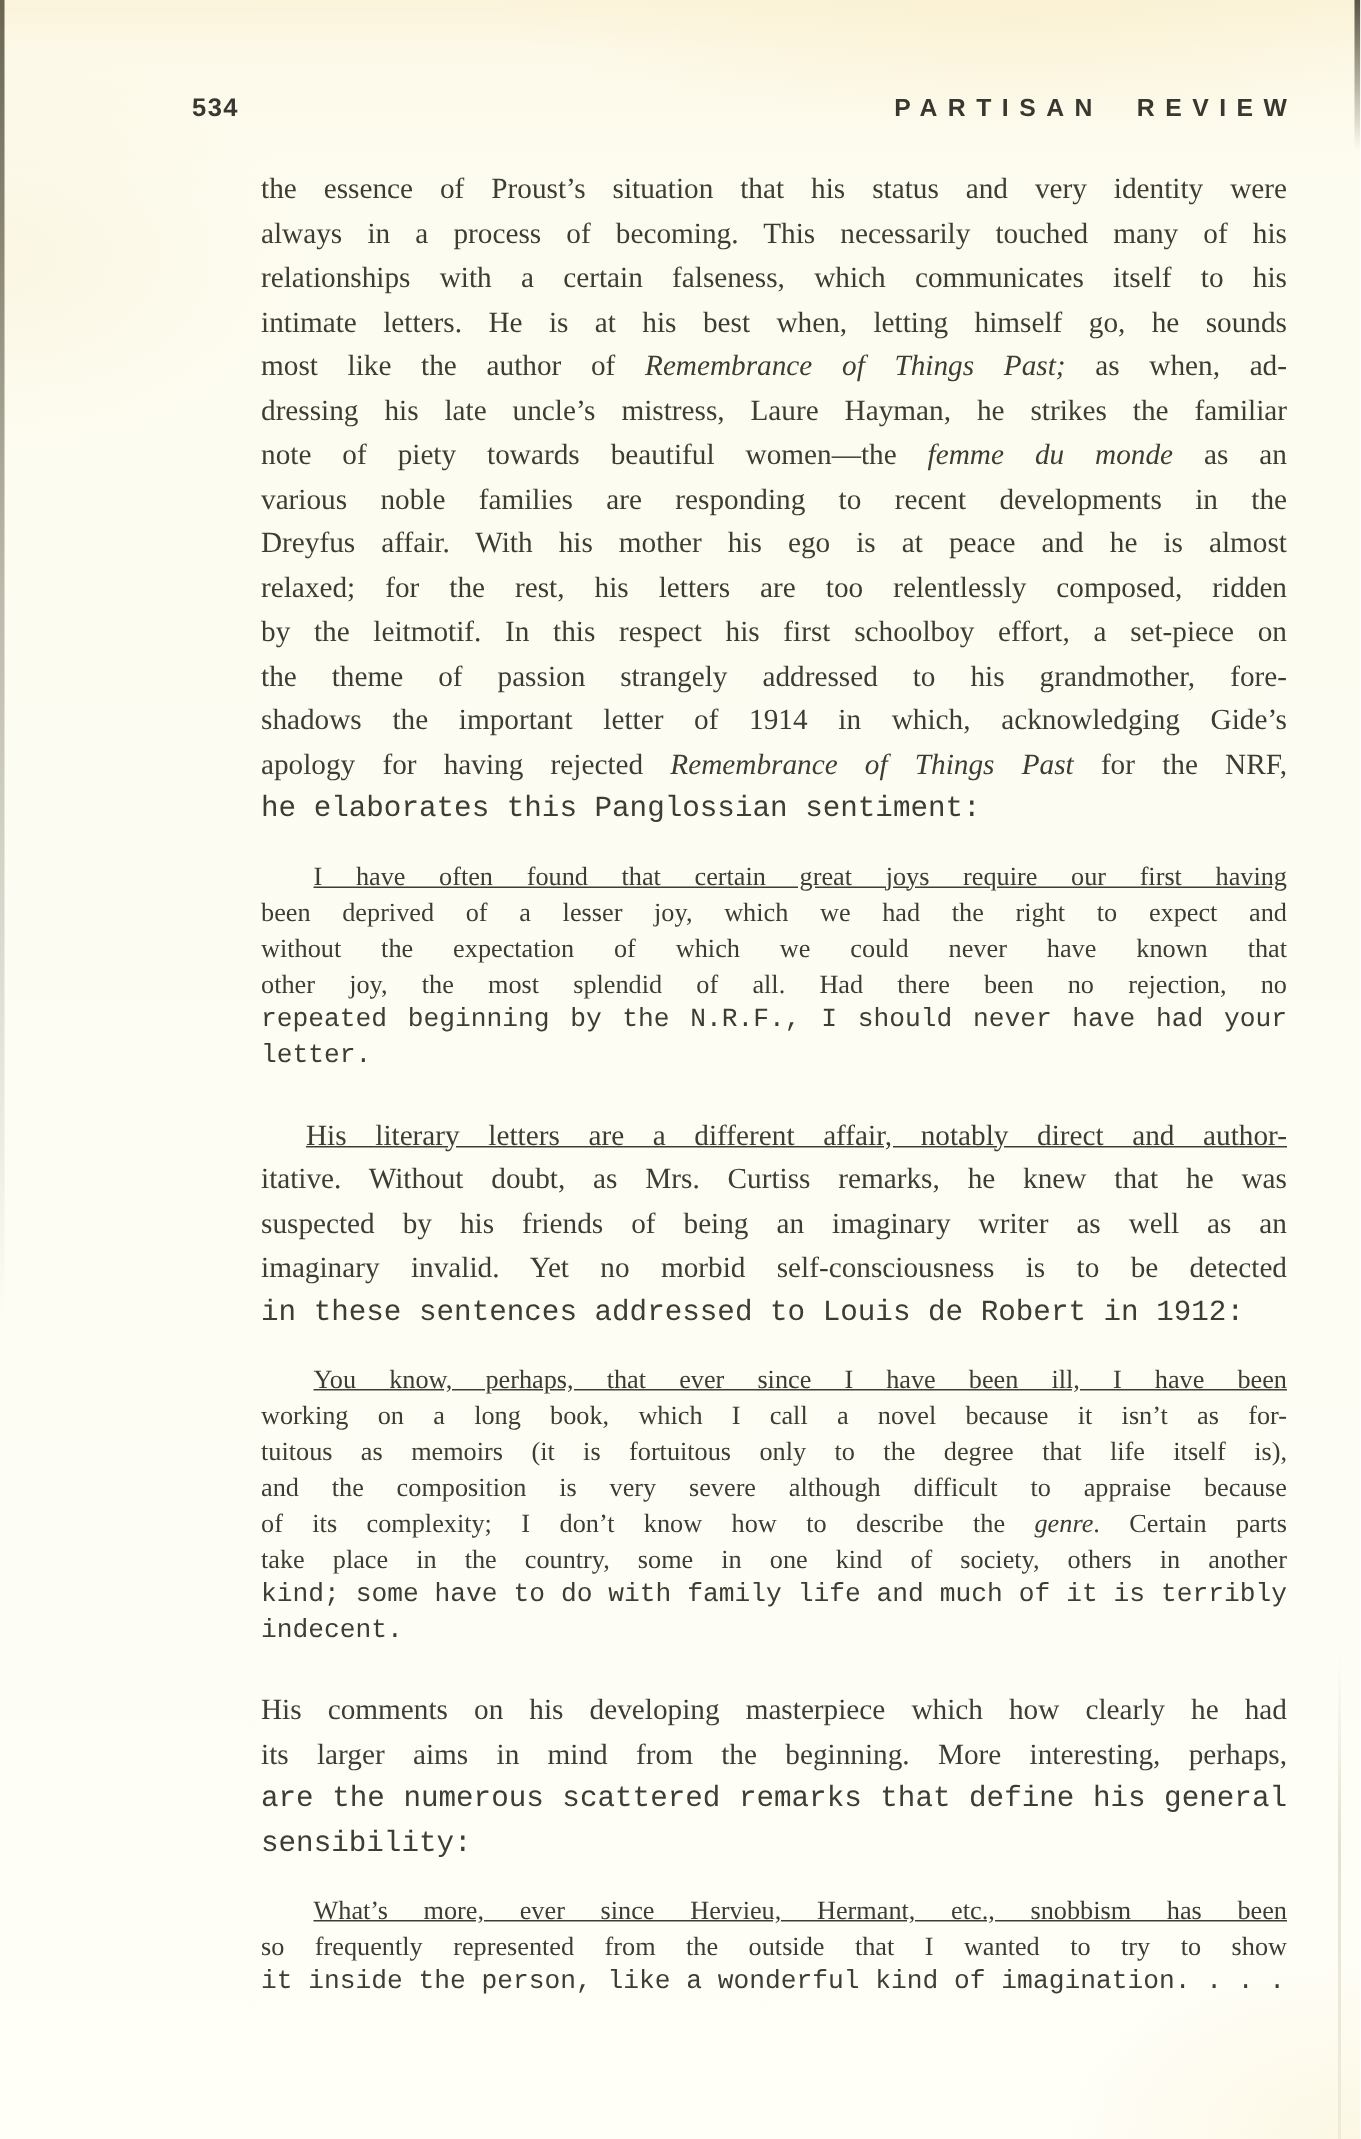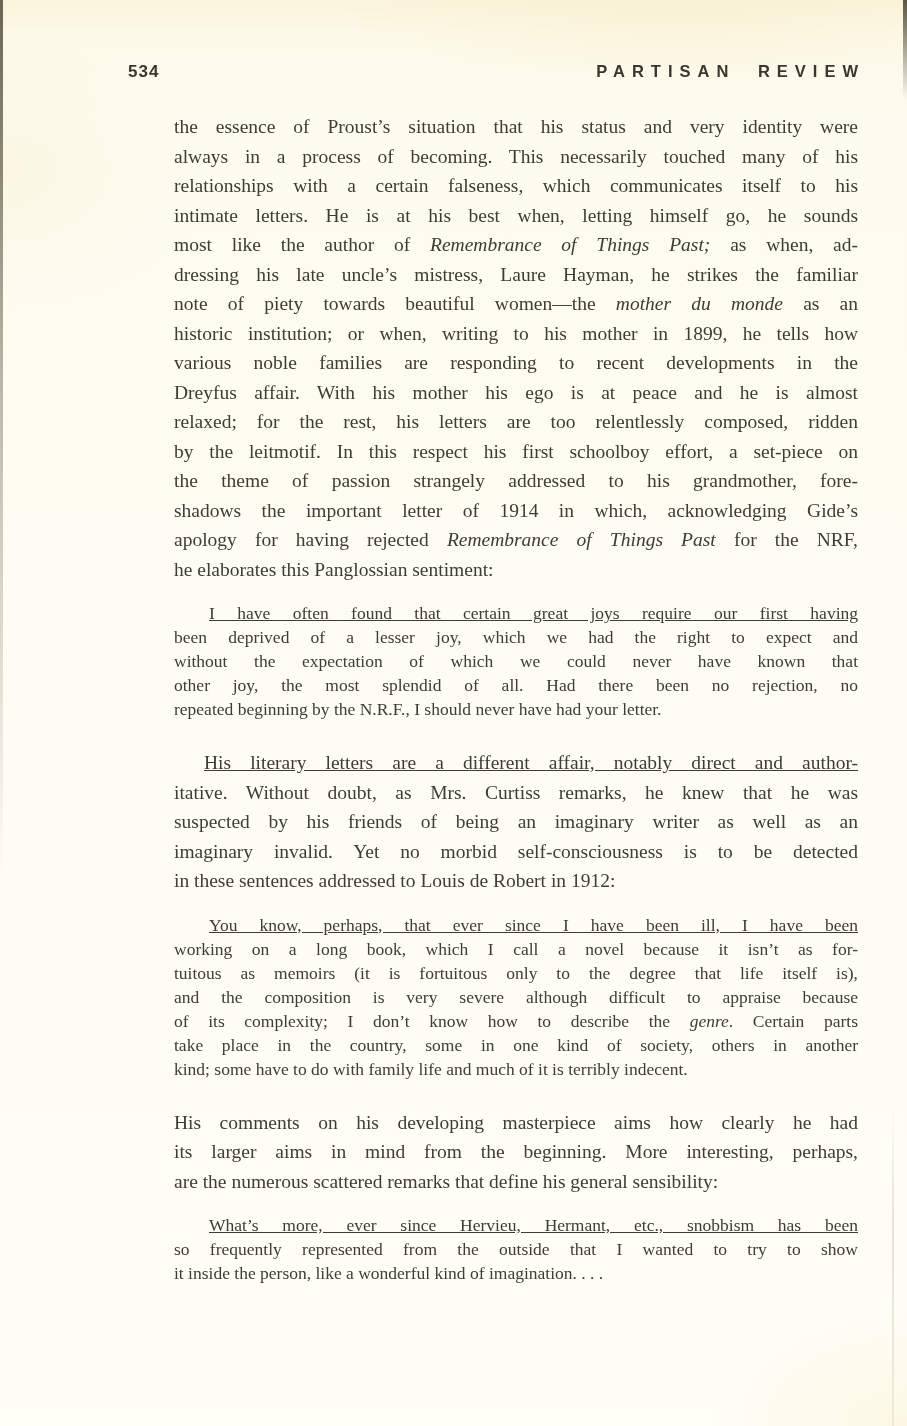--- a/index.html
+++ b/index.html
@@ -46,21 +46,21 @@
   .page-number { font-size: 17px; letter-spacing: 1px; }
   .journal-title { font-size: 16.5px; letter-spacing: 7px; word-spacing: 11px; margin-right: -7px; }
 
   .para { font-size: 19.5px; line-height: 29.5px; margin: 0; }
   .quote { font-size: 17.5px; line-height: 24px; margin: 17px 0 27px 0; }
   .para .ln, .quote .ln {
     text-align: justify;
     text-align-last: justify;
     margin-left: 46px;
   }
-  .para .ln:last-child, .quote .ln:last-child { text-align-last: left; }
+  .para .ln:last-child, .quote .ln:last-child { text-align-last: left; font-family: Liberation Mono, monospace; }
   .indent .ln:first-child { text-indent: 30px; text-decoration: underline; }
   .quote.indent .ln:first-child { text-indent: 35px; }
   em { }
 </style>
 </head>
 <body>
 
 <div class="page">
   <div class="edge-left"></div>
   <div class="edge-right"></div>
@@ -72,22 +72,21 @@
       <span class="journal-title">PARTISAN REVIEW</span>
     </div>
 
     <div class="para">
         <div class="ln"><span>the essence of Proust’s situation that his status and very identity were</span></div>
         <div class="ln"><span>always in a process of becoming. This necessarily touched many of his</span></div>
         <div class="ln"><span>relationships with a certain falseness, which communicates itself to his</span></div>
         <div class="ln"><span>intimate letters. He is at his best when, letting himself go, he sounds</span></div>
         <div class="ln"><span>most like the author of </span><em>Remembrance of Things Past;</em><span> as when, ad-</span></div>
         <div class="ln"><span>dressing his late uncle’s mistress, Laure Hayman, he strikes the familiar</span></div>
-        <div class="ln"><span>note of piety towards beautiful women—the </span><em>mother du monde</em><span> as an</span></div>
-        <div class="ln"><span>historic institution; or when, writing to his mother in 1899, he tells how</span></div>
+        <div class="ln"><span>note of piety towards beautiful women—the </span><em>femme du monde</em><span> as an</span></div>
         <div class="ln"><span>various noble families are responding to recent developments in the</span></div>
         <div class="ln"><span>Dreyfus affair. With his mother his ego is at peace and he is almost</span></div>
         <div class="ln"><span>relaxed; for the rest, his letters are too relentlessly composed, ridden</span></div>
         <div class="ln"><span>by the leitmotif. In this respect his first schoolboy effort, a set-piece on</span></div>
         <div class="ln"><span>the theme of passion strangely addressed to his grandmother, fore-</span></div>
         <div class="ln"><span>shadows the important letter of 1914 in which, acknowledging Gide’s</span></div>
         <div class="ln"><span>apology for having rejected </span><em>Remembrance of Things Past</em><span> for the NRF,</span></div>
         <div class="ln"><span>he elaborates this Panglossian sentiment:</span></div>
       </div>
     <div class="quote indent">
@@ -107,21 +106,21 @@
     <div class="quote indent">
         <div class="ln"><span>You know, perhaps, that ever since I have been ill, I have been</span></div>
         <div class="ln"><span>working on a long book, which I call a novel because it isn’t as for-</span></div>
         <div class="ln"><span>tuitous as memoirs (it is fortuitous only to the degree that life itself is),</span></div>
         <div class="ln"><span>and the composition is very severe although difficult to appraise because</span></div>
         <div class="ln"><span>of its complexity; I don’t know how to describe the </span><em>genre</em><span>. Certain parts</span></div>
         <div class="ln"><span>take place in the country, some in one kind of society, others in another</span></div>
         <div class="ln"><span>kind; some have to do with family life and much of it is terribly indecent.</span></div>
       </div>
     <div class="para">
-        <div class="ln"><span>His comments on his developing masterpiece aims how clearly he had</span></div>
+        <div class="ln"><span>His comments on his developing masterpiece which how clearly he had</span></div>
         <div class="ln"><span>its larger aims in mind from the beginning. More interesting, perhaps,</span></div>
         <div class="ln"><span>are the numerous scattered remarks that define his general sensibility:</span></div>
       </div>
     <div class="quote indent">
         <div class="ln"><span>What’s more, ever since Hervieu, Hermant, etc., snobbism has been</span></div>
         <div class="ln"><span>so frequently represented from the outside that I wanted to try to show</span></div>
         <div class="ln"><span>it inside the person, like a wonderful kind of imagination. . . .</span></div>
       </div>
   </div>
 </div>

